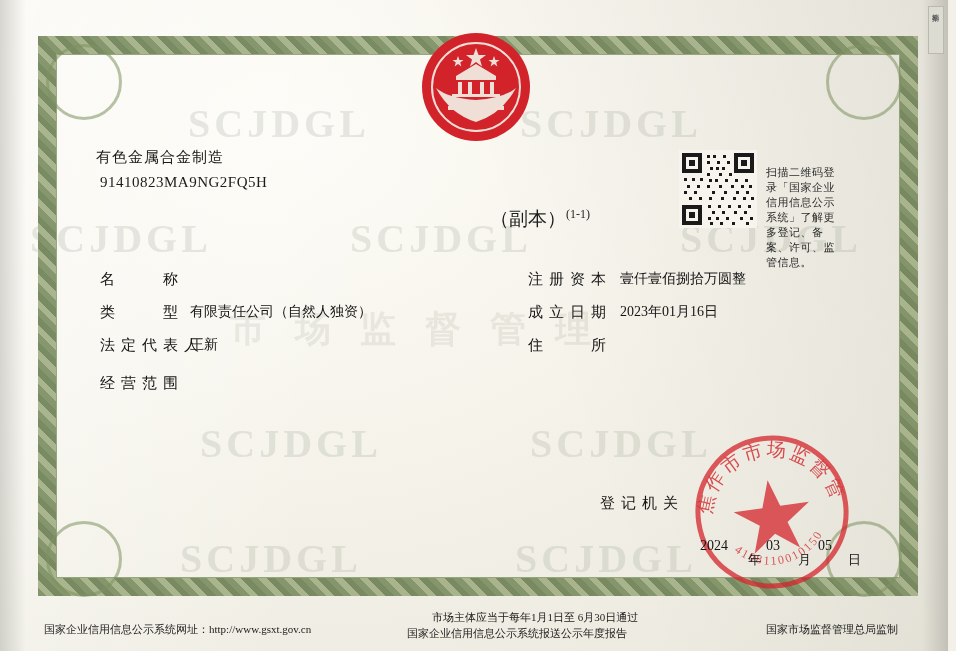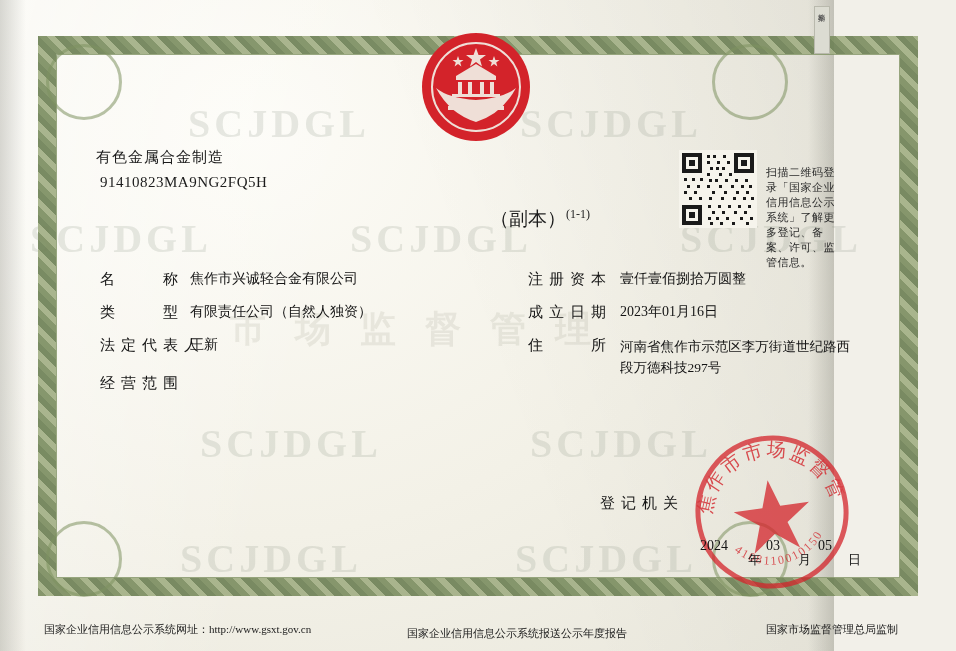--- a/index.html
+++ b/index.html
@@ -4,21 +4,21 @@
 <style>
   html,body{margin:0;padding:0;}
   body{
     width:956px;height:651px;overflow:hidden;
     background:#f2f0e9;
     font-family:"DejaVu Sans","Liberation Sans",sans-serif;
     position:relative;
   }
   
   #paper{
-    position:absolute;left:0;top:0;width:834px;height:651px;
+    position:absolute;left:0;top:0;width:948px;height:651px;
     background:
       radial-gradient(ellipse at 30% 20%, #fdfcf7 0%, #f3f1e7 55%, #e9e7dc 100%);
   }
   #paper:before{
     content:"";position:absolute;inset:0;
     background:linear-gradient(105deg, rgba(255,255,255,.55) 0%, rgba(255,255,255,0) 40%),
                linear-gradient(250deg, rgba(0,0,0,.05) 0%, rgba(0,0,0,0) 45%);
     pointer-events:none;
   }
   
@@ -240,38 +240,36 @@
         <rect x="31" y="72" width="3" height="3"></rect>
           <rect x="41" y="72" width="3" height="3"></rect>
           <rect x="53" y="72" width="3" height="3"></rect>
           <rect x="67" y="72" width="3" height="3"></rect>
       </g>
     </svg>
   </div>
   <div id="qr-note">扫描二维码登录「国家企业信用信息公示系统」了解更多登记、备案、许可、监管信息。</div>
 
   <div class="lbl" style="left:100px;top:270px;">名　　称</div>
-  <div class="val" style="left:190px;top:270px;">焦作市兴诚轻合金有限公司</div>
 
   <div class="lbl" style="left:100px;top:303px;">类　　型</div>
   <div class="val" style="left:190px;top:303px;">有限责任公司（自然人独资）</div>
 
   <div class="lbl" style="left:100px;top:336px;">法定代表人</div>
   <div class="val" style="left:190px;top:336px;">王新</div>
 
   <div class="lbl" style="left:100px;top:374px;">经营范围</div>
 
   <div class="lbl" style="left:528px;top:270px;">注册资本</div>
   <div class="val" style="left:620px;top:270px;">壹仟壹佰捌拾万圆整</div>
 
   <div class="lbl" style="left:528px;top:303px;">成立日期</div>
   <div class="val" style="left:620px;top:303px;">2023年01月16日</div>
 
   <div class="lbl" style="left:528px;top:336px;">住　　所</div>
-  <div class="valw" style="left:620px;top:336px;width:230px;">河南省焦作市示范区李万街道世纪路西段万德科技297号</div>
 
   <div id="reg-label">登记机关</div>
 
   <div id="seal">
     <svg viewBox="0 0 165 165" width="165" height="165">
       <g transform="rotate(-8 82 82)">
         <circle cx="82" cy="82" r="74" fill="none" stroke="#d3232a" stroke-width="5" opacity=".85"></circle>
         <polygon points="82,50 91,77 120,77 96,94 105,121 82,104 59,121 68,94 44,77 73,77" fill="#d3232a" opacity=".85"></polygon>
         <path id="sealArc" d="M 20 88 A 62 62 0 0 1 144 88" fill="none"></path>
         <text font-family="'Liberation Serif',serif" font-size="19" fill="#d3232a" opacity=".9" letter-spacing="3">
@@ -286,20 +284,21 @@
   </div>
 
   <div class="dpart" style="left:700px;top:538px;">2024</div>
   <div class="dpart" style="left:748px;top:551px;font-size:13px;">年</div>
   <div class="dpart" style="left:766px;top:538px;">03</div>
   <div class="dpart" style="left:798px;top:551px;font-size:13px;">月</div>
   <div class="dpart" style="left:818px;top:538px;">05</div>
   <div class="dpart" style="left:848px;top:551px;font-size:13px;">日</div>
 
   <div class="foot" style="left:44px;top:622px;">国家企业信用信息公示系统网址：http://www.gsxt.gov.cn</div>
+  <div class="foot" style="left:432px;top:610px;">市场主体应当于每年1月1日至 6月30日通过</div>
   <div class="foot" style="left:407px;top:626px;font-family:Liberation Mono, monospace;">国家企业信用信息公示系统报送公示年度报告</div>
   <div class="foot" style="left:766px;top:622px;">国家市场监督管理总局监制</div>
 
   <div id="side-strip">
     <div>档案</div>
   </div>
 
 </div>
 
 </body></html>

